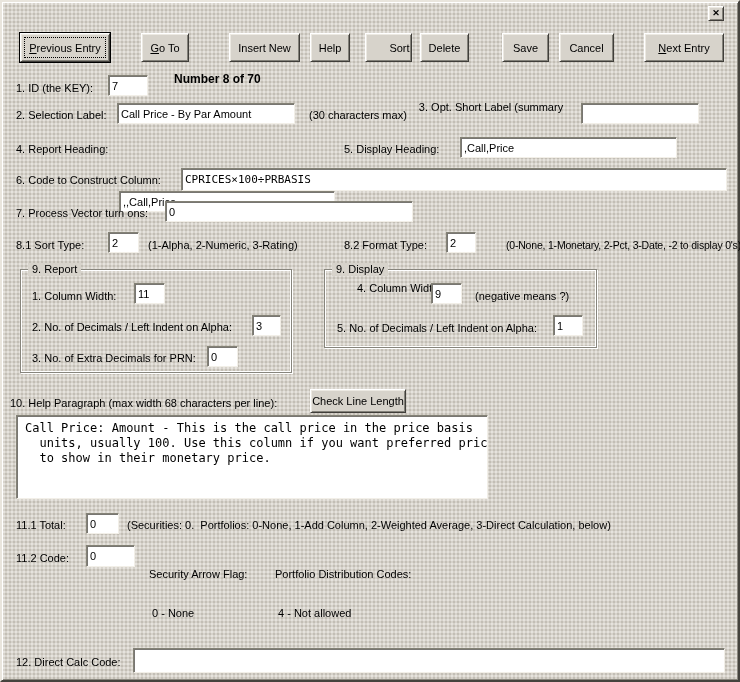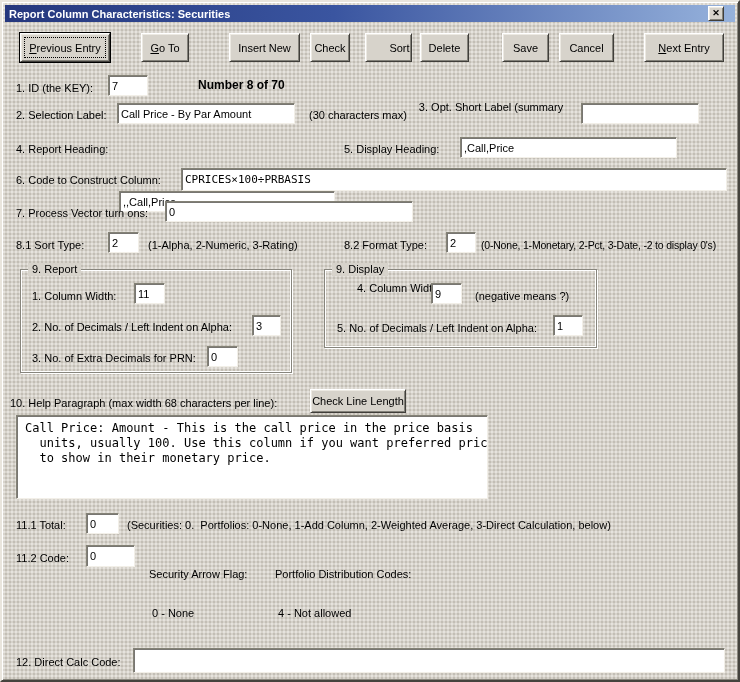--- a/index.html
+++ b/index.html
@@ -68,40 +68,37 @@
   .codecol div:first-child { padding-left:0; }
   .codecol div { padding-left:3px; }
   .hint-tight { font-size:10.5px; letter-spacing:-0.2px; }
   .two-line { text-align:center; width:162px; line-height:13px; white-space:normal; }
 </style>
 </head>
 <body>
 
 <div class="window">
 
-  <div class="titlebar">
-    <span class="title-text">Report Column Characteristics: Securities</span>
-  </div>
   <div class="close-btn">
     <span>✕</span>
   </div>
 
   <button class="btn btn-default" style="left:18px; top:31px; width:90px; height:29px;"><span class="u">P</span><span>revious Entry</span></button>
   <button class="btn" style="left:139px; top:31px; width:48px; height:29px;"><span class="u">G</span><span>o To</span></button>
   <button class="btn" style="left:227px; top:31px; width:71px; height:29px;"><span>Insert New</span></button>
-  <button class="btn" style="left:308px; top:31px; width:40px; height:29px;"><span>Check</span></button>
+  <button class="btn" style="left:308px; top:31px; width:40px; height:29px;"><span>Help</span></button>
   <button class="btn" style="left:363px; top:31px; width:47px; height:29px;padding-left:22px;"><span>Sort</span></button>
   <button class="btn" style="left:418px; top:31px; width:49px; height:29px;"><span>Delete</span></button>
   <button class="btn" style="left:500px; top:31px; width:47px; height:29px;"><span>Save</span></button>
   <button class="btn" style="left:557px; top:31px; width:55px; height:29px;"><span>Cancel</span></button>
   <button class="btn" style="left:642px; top:31px; width:80px; height:29px;"><span class="u">N</span><span>ext Entry</span></button>
 
   <span class="lbl" style="left:14px; top:80px;">1. ID (the KEY):</span>
   <input class="sunken" style="left: 106px; top: 73px; width: 40px; height: 21px;" value="7">
-  <span class="lbl b" style="left:172px; top:77px; font-size:12px;padding-left:24px;">Number 8 of 70</span>
+  <span class="lbl b" style="left:172px; top:71px; font-size:12px;">Number 8 of 70</span>
 
   <span class="lbl" style="left:14px; top:107px;">2. Selection Label:</span>
   <input class="sunken" style="left: 115px; top: 101px; width: 178px; height: 21px;" value="Call Price - By Par Amount">
   <span class="lbl" style="left:307px; top:107px;">(30 characters max)</span>
   <div class="lbl two-line" style="left:408px; top:99px;">
       <div>3. Opt. Short Label (summary</div>
     </div>
   <input class="sunken" style="left: 579px; top: 101px; width: 118px; height: 21px;" value="">
 
   <span class="lbl" style="left:14px; top:141px;">4. Report Heading:</span>
@@ -113,21 +110,21 @@
   <input class="sunken mono" style="left: 179px; top: 166px; width: 546px; height: 23px;" value="CPRICES×100÷PRBASIS">
 
   <span class="lbl" style="left:14px; top:205px;">7. Process Vector turn ons:</span>
   <input class="sunken" style="left: 163px; top: 199px; width: 248px; height: 21px;" value="0">
 
   <span class="lbl" style="left:14px; top:237px;">8.1 Sort Type:</span>
   <input class="sunken" style="left: 106px; top: 230px; width: 31px; height: 21px;" value="2">
   <span class="lbl" style="left:146px; top:237px;">(1-Alpha, 2-Numeric, 3-Rating)</span>
   <span class="lbl" style="left:342px; top:237px;text-align:center;">8.2 Format Type:</span>
   <input class="sunken" style="left: 444px; top: 230px; width: 30px; height: 21px;" value="2">
-  <span class="lbl hint-tight" style="left:479px; top:237px;">(0-None, 1-Monetary, 2-Pct, 3-Date, -2 to display 0's)</span>
+  <span class="lbl hint-tight" style="left:504px; top:237px;">(0-None, 1-Monetary, 2-Pct, 3-Date, -2 to display 0's)</span>
 
   <div class="group" style="left:18px; top:267px; width:272px; height:104px;"></div>
   <span class="legend" style="left:26px; top:261px;">9. Report</span>
   <span class="lbl" style="left:30px; top:288px;">1. Column Width:</span>
   <input class="sunken" style="left: 132px; top: 281px; width: 31px; height: 21px;" value="11">
   <span class="lbl" style="left:30px; top:319px;">2. No. of Decimals / Left Indent on Alpha:</span>
   <input class="sunken" style="left: 250px; top: 313px; width: 29px; height: 21px;" value="3">
   <span class="lbl" style="left:30px; top:350px;">3. No. of Extra Decimals for PRN:</span>
   <input class="sunken" style="left: 205px; top: 344px; width: 31px; height: 21px;" value="0">
 

